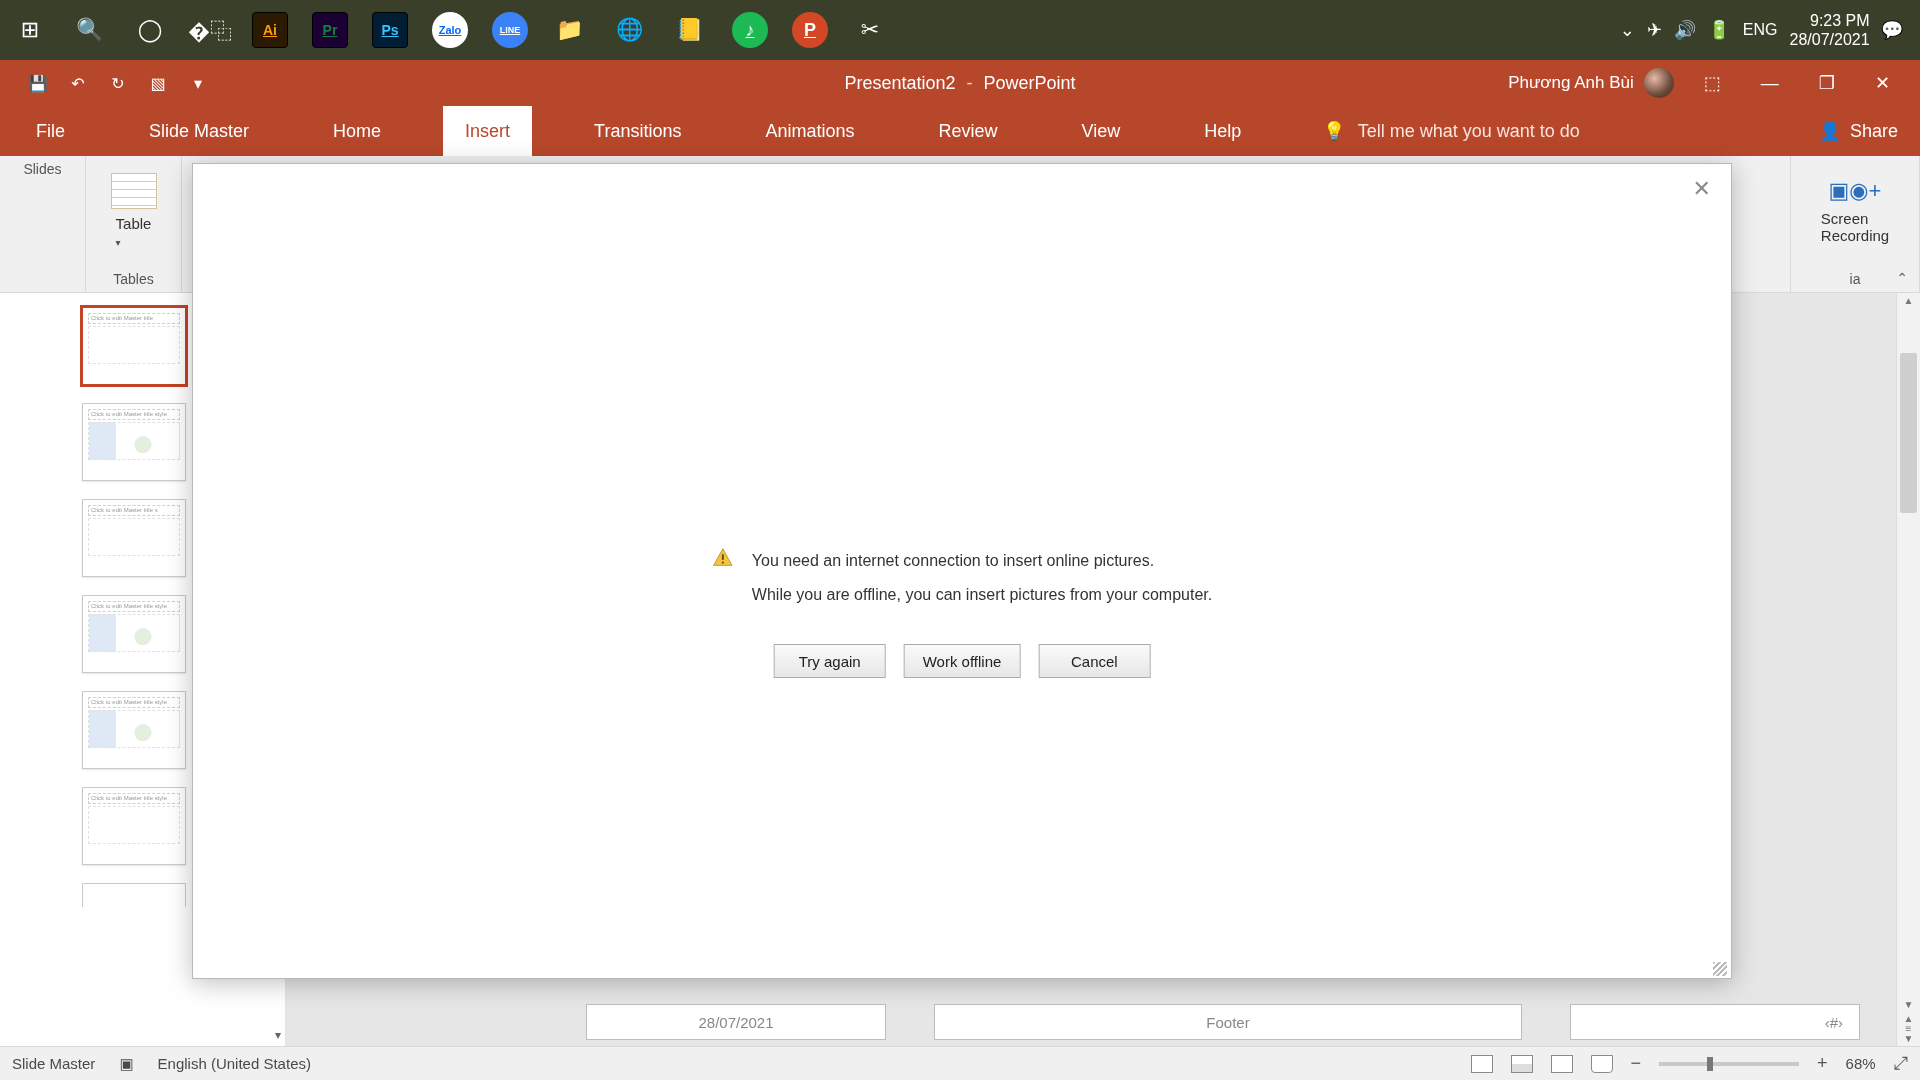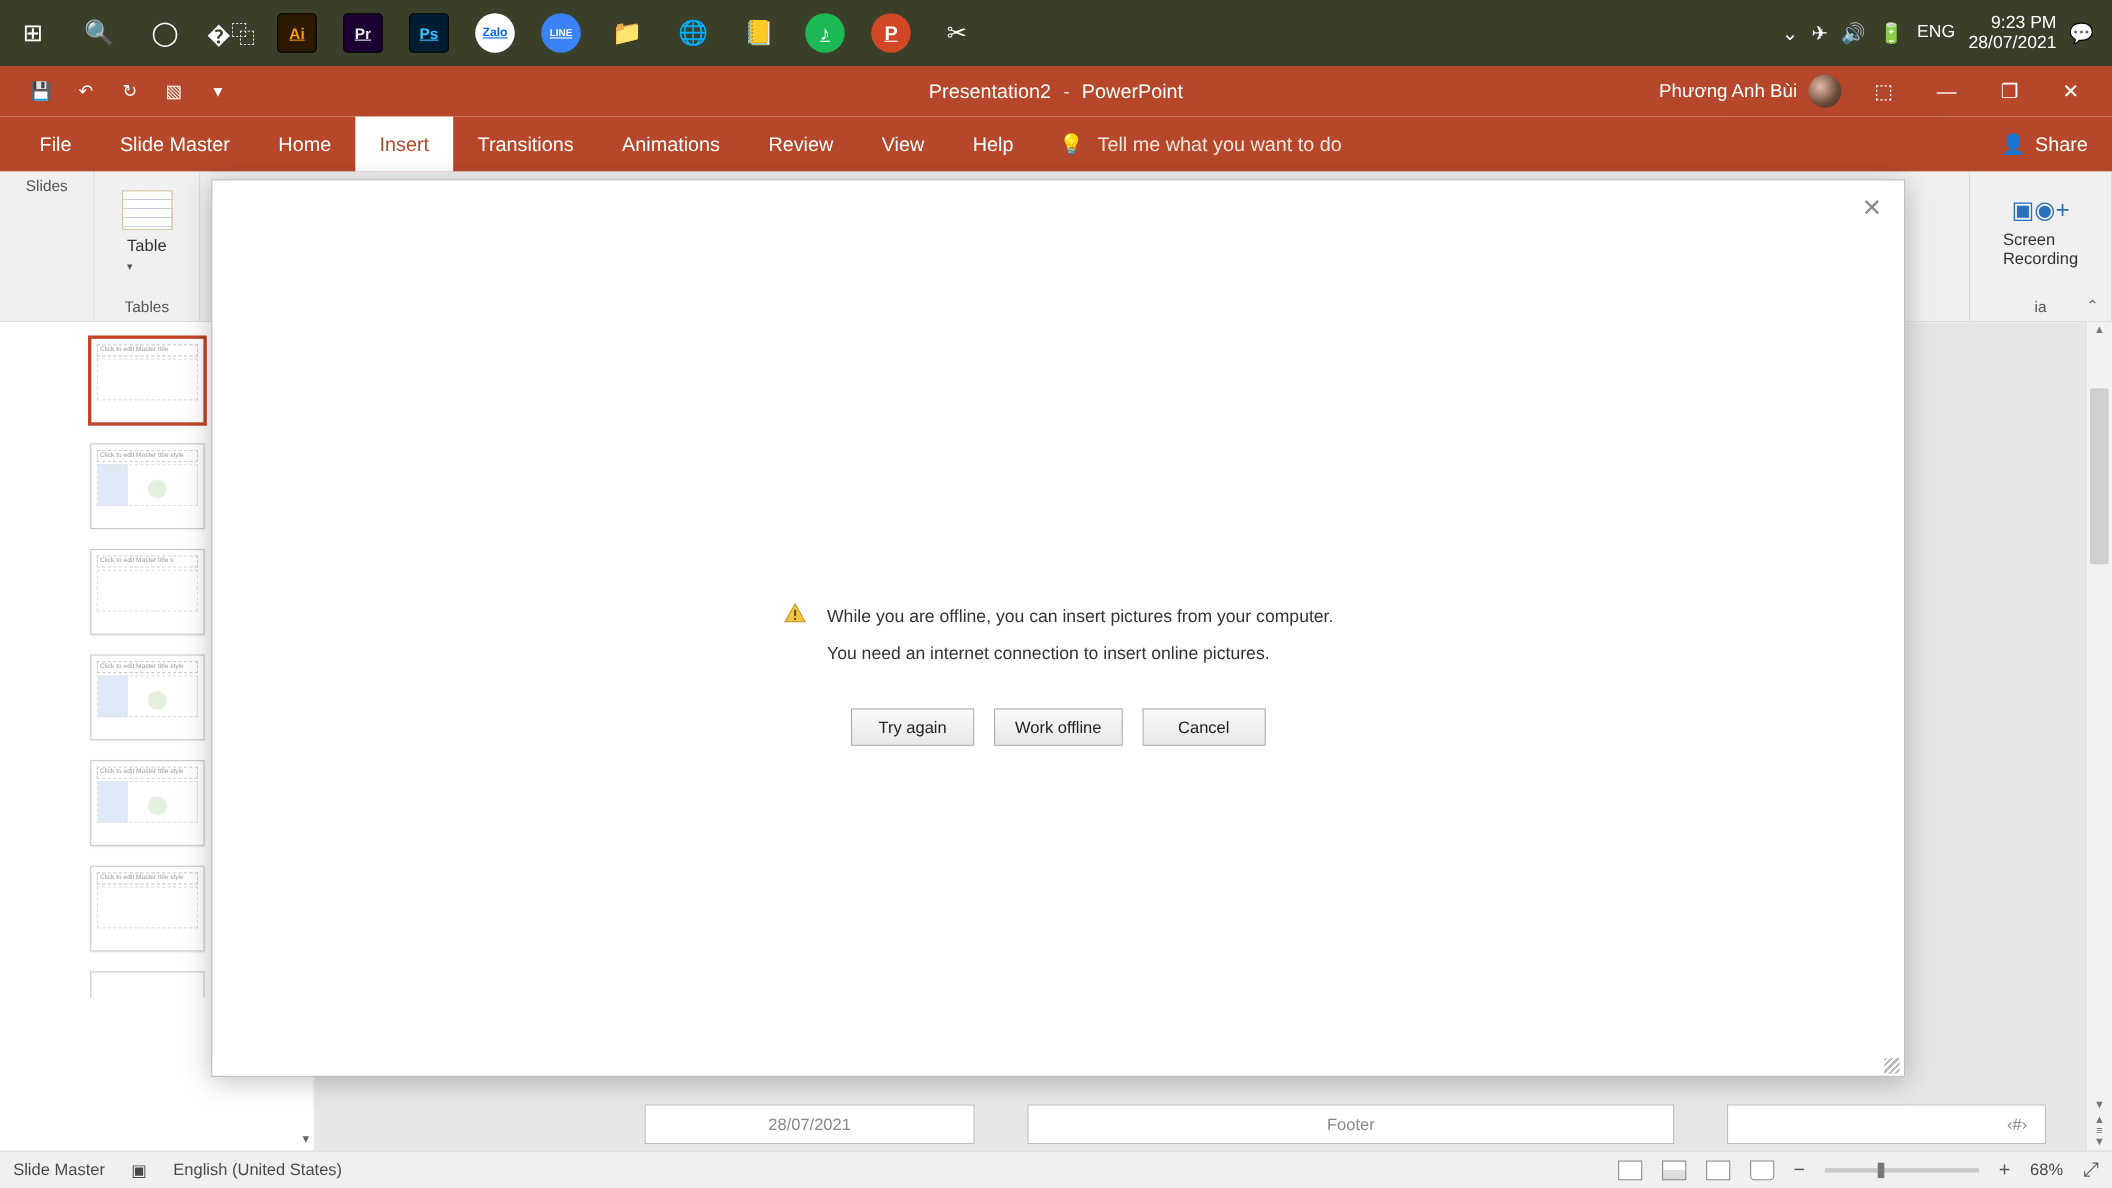--- a/index.html
+++ b/index.html
@@ -22,21 +22,21 @@
 .titlebar .qa-btn { color:#fff; width:40px; height:100%; display:flex; align-items:center; justify-content:center; cursor:pointer; font-size:16px;}
 .titlebar .center { position:absolute; left:50%; transform:translateX(-50%); color:#fff; font-size:18px;}
 .titlebar .center .dim { color:#f6cfc4; padding:0 6px;}
 .titlebar .rightctrl { margin-left:auto; display:flex; align-items:center; height:100%; gap:20px; padding-right:20px;}
 .titlebar .user { color:#fff; font-size:17px; display:flex; align-items:center; gap:10px;}
 .titlebar .avatar { width:30px; height:30px; border-radius:50%; background:radial-gradient(circle at 35% 35%, #e8b9a6 0%, #6a4a3a 60%, #3a261e 100%); }
 .titlebar .win-btn { color:#fff; font-size:18px; padding:0 10px; cursor:pointer; }
 .bg-swatch { position:absolute; top:60px; right:140px; width:220px; height:46px; opacity:.15; background:#3a1a0b; border-radius:12px; pointer-events:none;}
 
 
-.ribbontabs { position:absolute; top:106px; left:0; right:0; height:50px; background:#b7472a; display:flex; align-items:stretch; color:#fff; padding-left:14px;}
+.ribbontabs { position:absolute; top:106px; left:0; right:0; height:50px; background:#b7472a; display:flex; align-items:stretch; color:#fff; padding-left:14px;gap:40px;}
 .ribbontabs .tab { padding:0 22px; display:flex; align-items:center; font-size:18px; cursor:pointer;}
 .ribbontabs .tab.active { background:#ffffff; color:#b7472a; }
 .ribbontabs .tell { display:flex; align-items:center; gap:12px; padding-left:20px; font-size:18px; color:#fbe4dc;}
 .ribbontabs .share { margin-left:auto; display:flex; align-items:center; gap:8px; padding-right:22px; color:#fff; font-size:18px; cursor:pointer;}
 
 
 .ribbon { position:absolute; top:156px; left:0; right:0; height:137px; background:#f0f0f0; border-bottom:1px solid #d9d9d9; display:flex; gap:0;}
 .rgroup { height:100%; border-right:1px solid #d9d9d9; display:flex; flex-direction:column; }
 .rgroup .grow{ flex:1; display:flex; align-items:center; justify-content:center; flex-direction:column; gap:6px; padding:6px 18px;}
 .rgroup .lbl { height:26px; display:flex; align-items:center; justify-content:center; font-size:14px; color:#555;}
@@ -102,21 +102,21 @@
       <div class="tb-item">
         <div style="font-size: 22px; color: rgb(255, 255, 255);">◯</div>
       </div>
       <div class="tb-item">
         <div style="font-size: 22px; color: rgb(255, 255, 255);">�⿻</div>
       </div>
       <div class="tb-item">
         <div class="tb-icon tb-sq" style="background: rgb(43, 26, 0); color: rgb(255, 154, 0); display: flex; align-items: center; justify-content: center;">Ai</div>
       </div>
       <div class="tb-item">
-        <div class="tb-icon tb-sq" style="background: rgb(26, 0, 51); color: #e5e5e5; display: flex; align-items: center; justify-content: center;">Pr</div>
+        <div class="tb-icon tb-sq" style="background: rgb(26, 0, 51); color: #15803d; display: flex; align-items: center; justify-content: center;">Pr</div>
       </div>
       <div class="tb-item">
         <div class="tb-icon tb-sq" style="background: rgb(0, 29, 51); color: rgb(56, 195, 255); display: flex; align-items: center; justify-content: center;">Ps</div>
       </div>
       <div class="tb-item">
         <div class="tb-icon tb-circle" style="color: rgb(0, 104, 255); font-size: 11px; display: flex; align-items: center; justify-content: center;">Zalo</div>
       </div>
       <div class="tb-item">
         <div class="tb-icon tb-circle" style="background: #3b82f6; color: rgb(255, 255, 255); font-size: 9px; display: flex; align-items: center; justify-content: center;">LINE</div>
       </div>
@@ -289,22 +289,22 @@
   <span class="close">✕</span>
   <div class="msgbox">
     <span class="warn-icon">
       <svg viewBox="0 0 24 24">
           <path fill="#f5c542" stroke="#b8932a" d="M12 2 L22 20 H2 Z"></path>
           <rect x="11" y="8" width="2" height="6" fill="#5a4a10"></rect>
           <rect x="11" y="16" width="2" height="2" fill="#5a4a10"></rect>
         </svg>
     </span>
     <div class="lines">
+      <div>You need an internet connection to insert online pictures.</div>
       <div>While you are offline, you can insert pictures from your computer.</div>
-      <div>You need an internet connection to insert online pictures.</div>
     </div>
   </div>
   <div class="btnrow">
     <button class="dbtn">Try again</button>
     <button class="dbtn">Work offline</button>
     <button class="dbtn">Cancel</button>
   </div>
   <div class="resize-grip"></div>
 </div>
 

